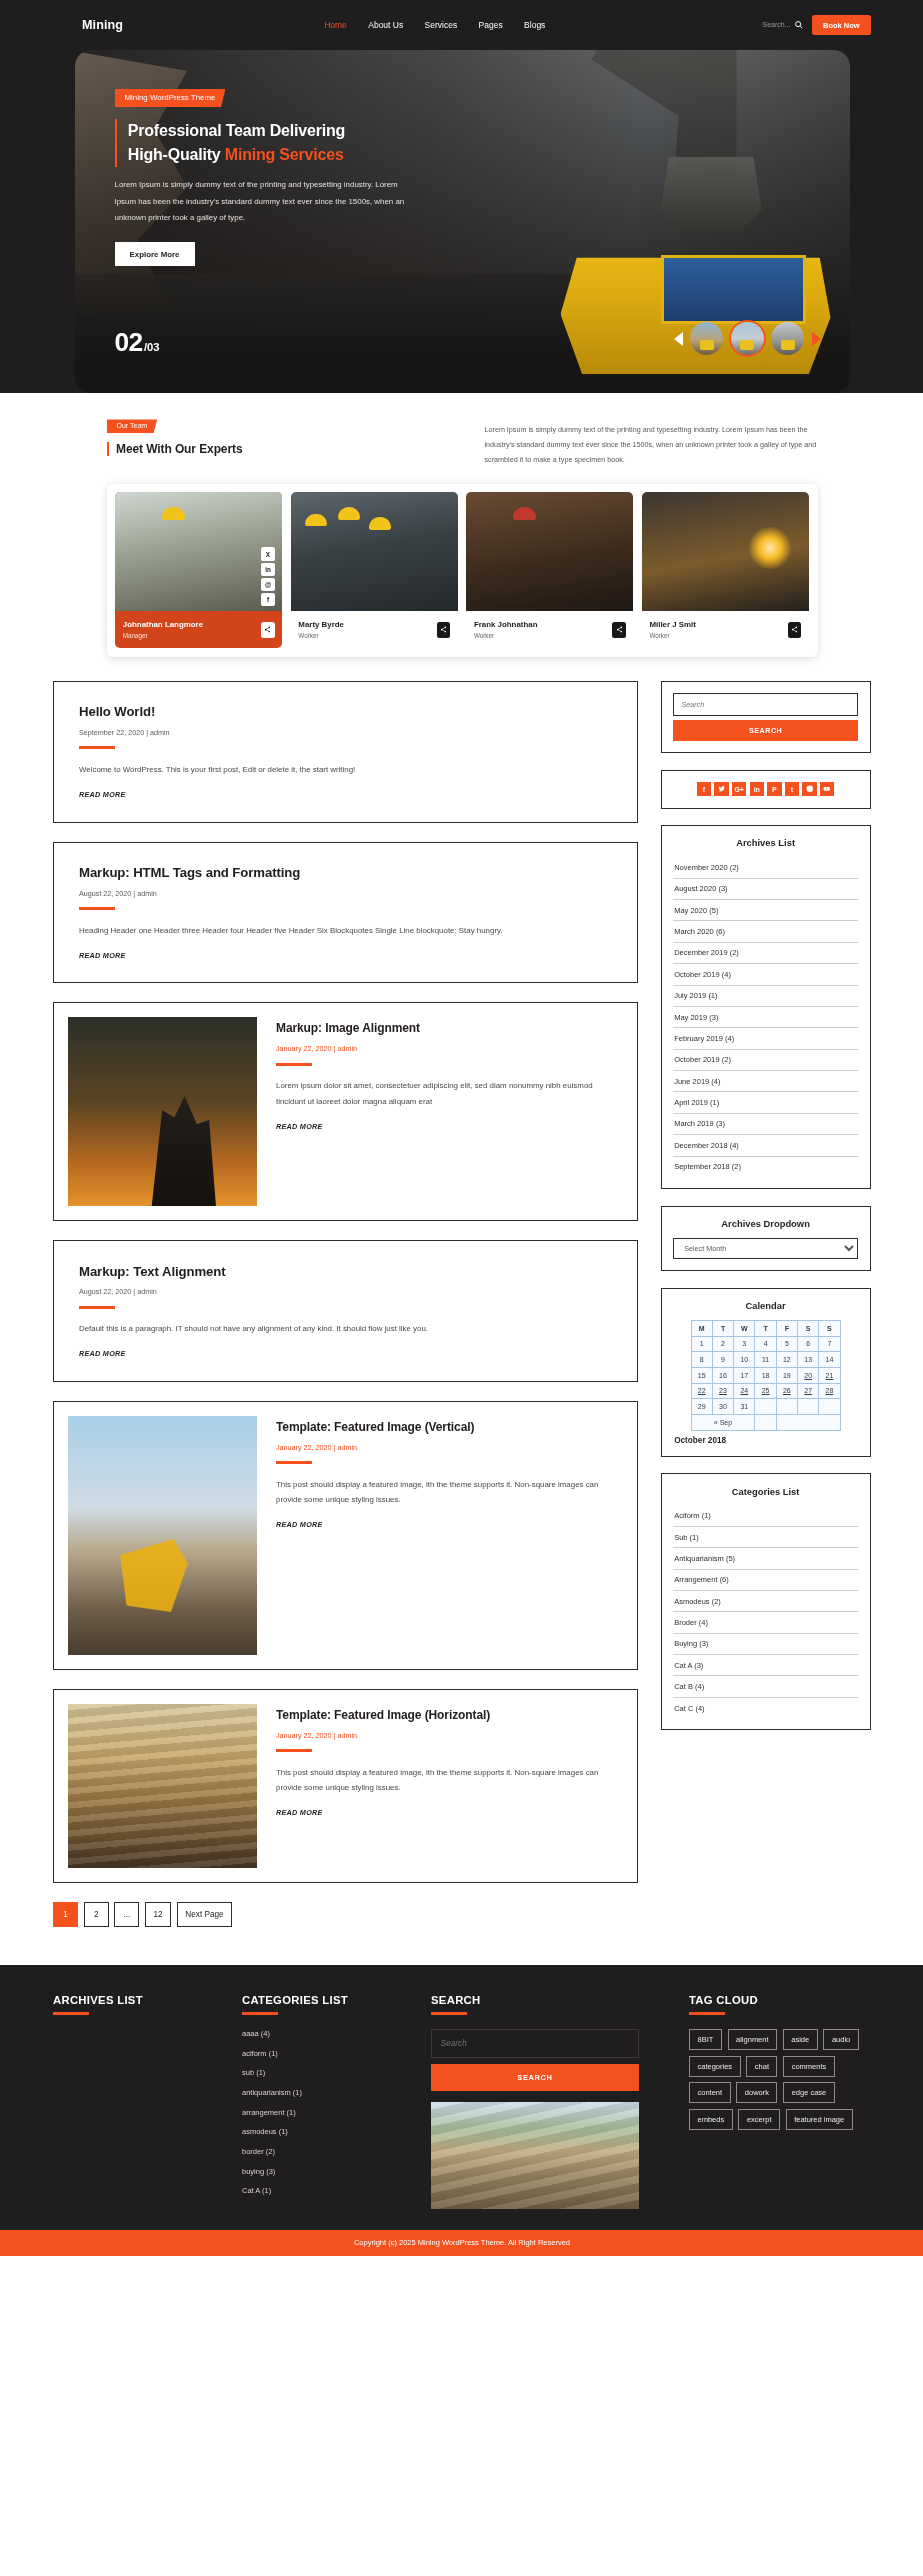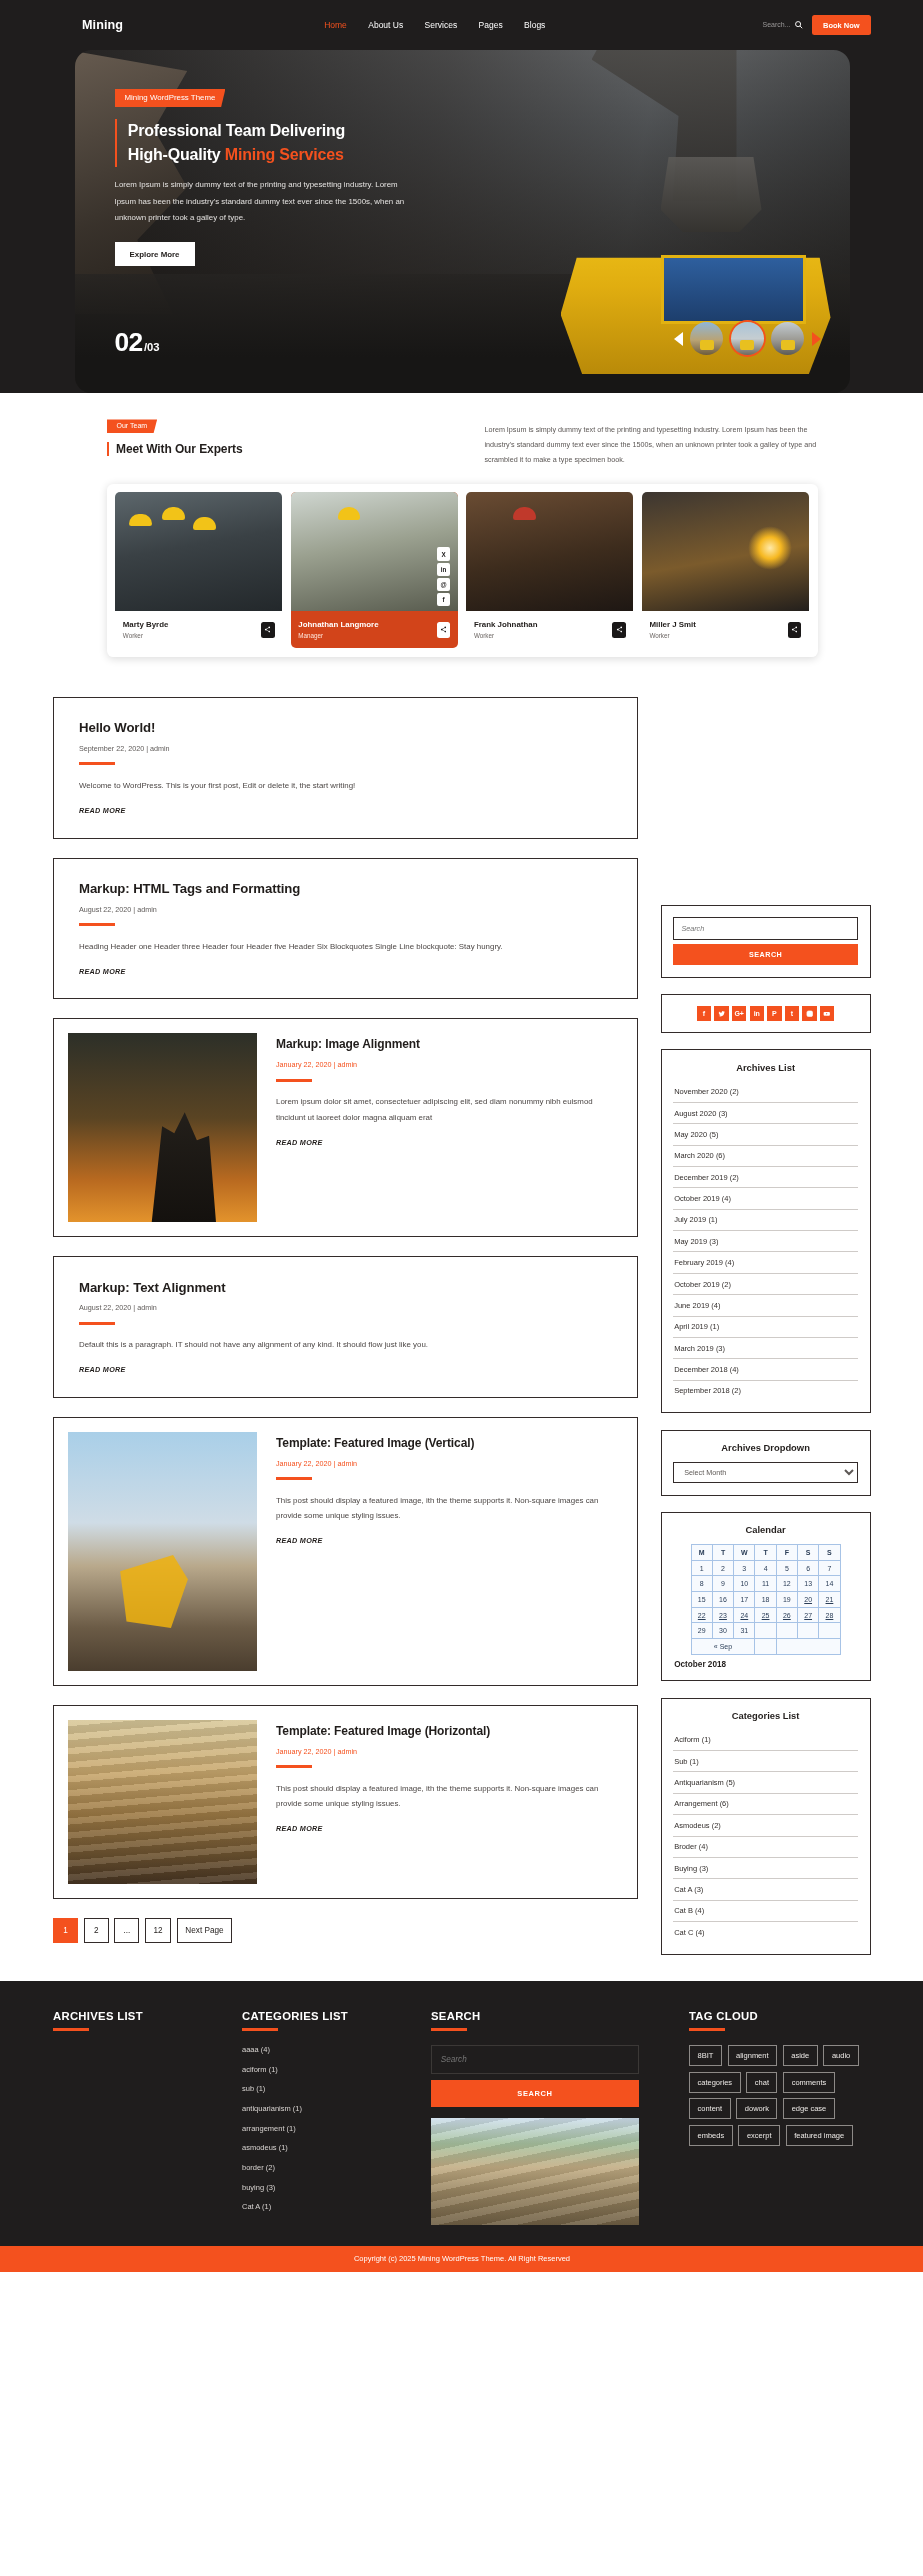--- a/index.html
+++ b/index.html
@@ -276,24 +276,24 @@
   }
   .social-stack .s {
     width: 13.2px; height: 13.2px; background: #fff; color: #1a1818;
     display: flex; align-items: center; justify-content: center;
     font-size: 6.3px; font-weight: 700; border-radius: 1.9px; cursor: pointer;
   }
 
   
   .content-wrap {
     width: 818px;
-    margin: 40px auto 0 auto;
+    margin: 24px auto 0 auto;
     display: flex;
     gap: 22.6px;
-    align-items: flex-end;
+    align-items: flex-start;
   }
   .posts-col { width: 585px; }
   .sidebar-col { width: 210px; }
 
   .post-card {
     border: 1.3px solid #332b2a;
     padding: 21.4px 25px 22.6px 25px;
     margin-bottom: 19px;
     background: #fff;
   }
@@ -491,50 +491,50 @@
     <div class="team-head-left">
       <div class="our-team-pill">Our Team</div>
       <div class="team-title-block">
         <h2 class="team-title">Meet With Our Experts</h2>
       </div>
     </div>
     <div class="team-head-right">Lorem Ipsum is simply dummy text of the printing and typesetting industry. Lorem Ipsum has been the industry's standard dummy text ever since the 1500s, when an unknown printer took a galley of type and scrambled it to make a type specimen book.</div>
   </div>
 
   <div class="team-grid">
+    <div class="member featured">
+      <div class="member-photo ph-b">
+        <span class="helmet h2"></span>
+      </div>
+      <div class="social-stack">
+        <div class="s">X</div>
+        <div class="s">in</div>
+        <div class="s">@</div>
+        <div class="s">f</div>
+      </div>
+      <div class="member-info">
+        <div class="member-name">Johnathan Langmore</div>
+        <div class="member-role">Manager</div>
+      </div>
+      <div class="share-btn">
+        <svg viewBox="0 0 24 24" fill="currentColor">
+            <path d="M18 16.1c-.8 0-1.5.3-2 .8l-7.1-4.2c.1-.2.1-.5.1-.7s0-.5-.1-.7L16 7.1c.5.5 1.2.8 2 .8 1.7 0 3-1.3 3-3s-1.3-3-3-3-3 1.3-3 3c0 .2 0 .5.1.7L8 9.8c-.5-.5-1.2-.8-2-.8-1.7 0-3 1.3-3 3s1.3 3 3 3c.8 0 1.5-.3 2-.8l7.2 4.2c-.1.2-.1.4-.1.6 0 1.6 1.3 2.9 2.9 2.9s2.9-1.3 2.9-2.9-1.3-2.9-2.9-2.9z"></path>
+          </svg>
+      </div>
+    </div>
+
     <div class="member">
       <div class="member-photo ph-a">
         <span class="helmet h1"></span>
         <span class="helmet h2"></span>
         <span class="helmet h3"></span>
       </div>
       <div class="member-info">
         <div class="member-name">Marty Byrde</div>
         <div class="member-role">Worker</div>
-      </div>
-      <div class="share-btn">
-        <svg viewBox="0 0 24 24" fill="currentColor">
-            <path d="M18 16.1c-.8 0-1.5.3-2 .8l-7.1-4.2c.1-.2.1-.5.1-.7s0-.5-.1-.7L16 7.1c.5.5 1.2.8 2 .8 1.7 0 3-1.3 3-3s-1.3-3-3-3-3 1.3-3 3c0 .2 0 .5.1.7L8 9.8c-.5-.5-1.2-.8-2-.8-1.7 0-3 1.3-3 3s1.3 3 3 3c.8 0 1.5-.3 2-.8l7.2 4.2c-.1.2-.1.4-.1.6 0 1.6 1.3 2.9 2.9 2.9s2.9-1.3 2.9-2.9-1.3-2.9-2.9-2.9z"></path>
-          </svg>
-      </div>
-    </div>
-
-    <div class="member featured">
-      <div class="member-photo ph-b">
-        <span class="helmet h2"></span>
-      </div>
-      <div class="social-stack">
-        <div class="s">X</div>
-        <div class="s">in</div>
-        <div class="s">@</div>
-        <div class="s">f</div>
-      </div>
-      <div class="member-info">
-        <div class="member-name">Johnathan Langmore</div>
-        <div class="member-role">Manager</div>
       </div>
       <div class="share-btn">
         <svg viewBox="0 0 24 24" fill="currentColor">
             <path d="M18 16.1c-.8 0-1.5.3-2 .8l-7.1-4.2c.1-.2.1-.5.1-.7s0-.5-.1-.7L16 7.1c.5.5 1.2.8 2 .8 1.7 0 3-1.3 3-3s-1.3-3-3-3-3 1.3-3 3c0 .2 0 .5.1.7L8 9.8c-.5-.5-1.2-.8-2-.8-1.7 0-3 1.3-3 3s1.3 3 3 3c.8 0 1.5-.3 2-.8l7.2 4.2c-.1.2-.1.4-.1.6 0 1.6 1.3 2.9 2.9 2.9s2.9-1.3 2.9-2.9-1.3-2.9-2.9-2.9z"></path>
           </svg>
       </div>
     </div>
 
     <div class="member">
       <div class="member-photo ph-d">

